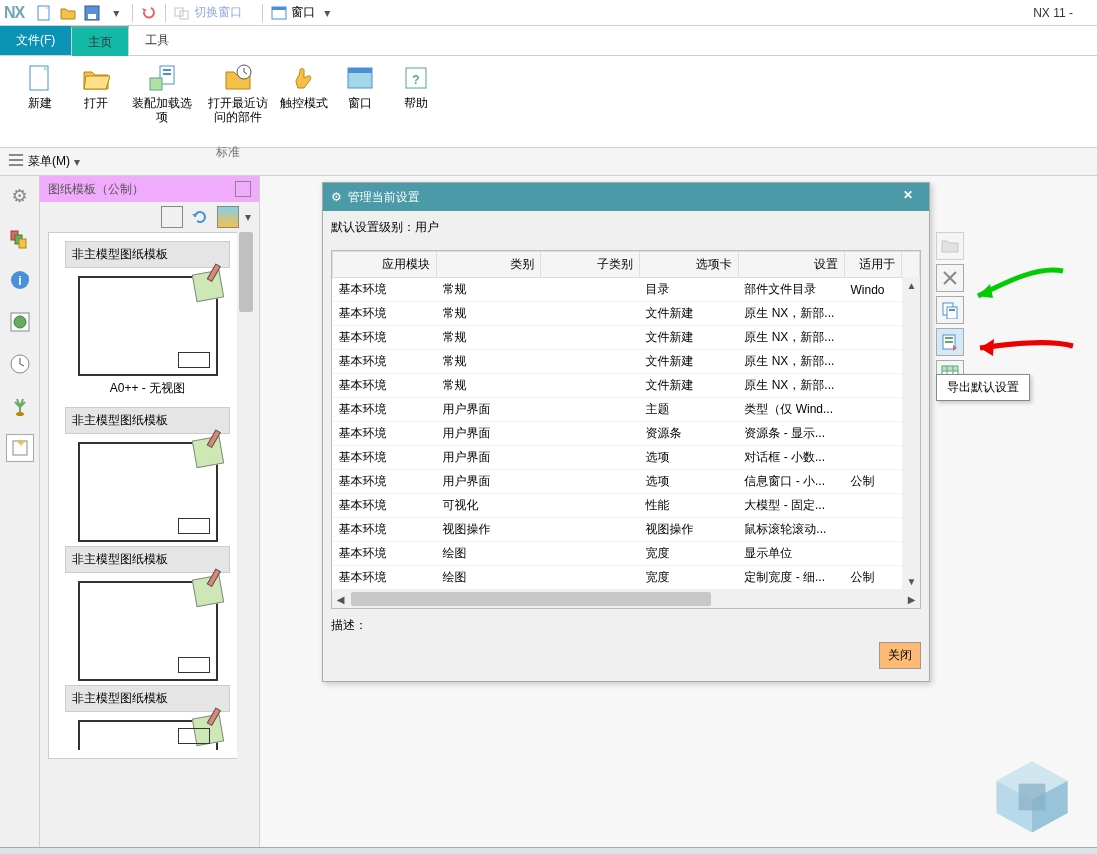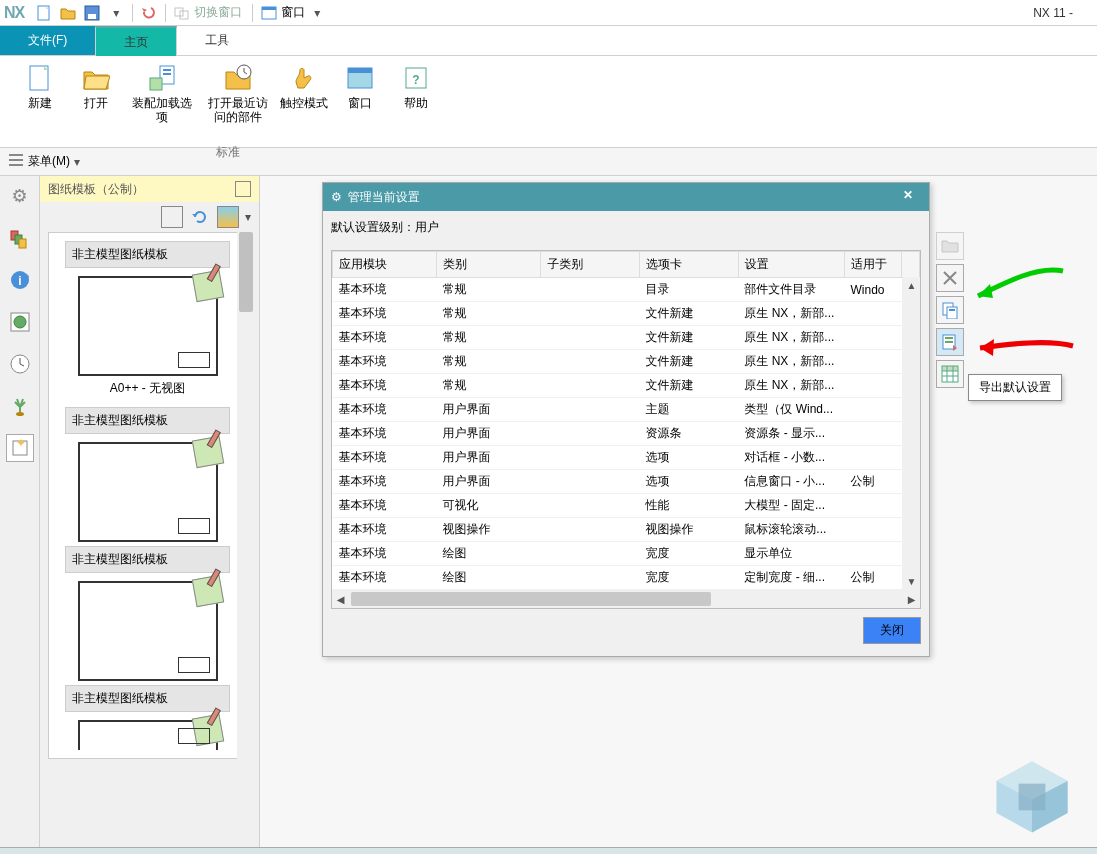--- a/index.html
+++ b/index.html
@@ -9,21 +9,21 @@
 .titlebar { height: 26px; background: #fff; display: flex; align-items: center; border-bottom: 1px solid #d0d0d0; padding: 0 4px; }
 .nx-logo { font-weight: bold; color: #6fa8b0; font-size: 16px; letter-spacing: -1px; margin-right: 8px; }
 .titlebar .qa-btn { width: 22px; height: 22px; display: inline-flex; align-items: center; justify-content: center; margin: 0 1px; cursor: pointer; }
 .titlebar .sep { width: 1px; height: 18px; background: #ccc; margin: 0 4px; }
 .titlebar .disabled { opacity: 0.5; }
 .titlebar .spacer { flex: 1; }
 .app-title { color: #333; margin-right: 20px; }
 
 
 .menutabs { height: 30px; display: flex; align-items: stretch; border-bottom: 1px solid #d0d0d0; }
-.menutab { padding: 0 28px; display: flex; align-items: center; color: #333; cursor: pointer; }
+.menutab { padding: 0 16px; display: flex; align-items: center; color: #333; cursor: pointer; }
 .menutab.file { background: #0a93b5; color: #fff; }
 .menutab.active { background: #14b8a6; border-top: 2px solid #5aa7aa; border-left: 1px solid #d0d0d0; border-right: 1px solid #d0d0d0; margin-bottom: -1px; }
 
 
 .ribbon { height: 92px; background: #fff; border-bottom: 1px solid #d0d0d0; display: flex; padding: 4px 10px 0; position: relative; }
 .ribbon-group { display: flex; flex-direction: column; align-items: center; position: relative; padding: 0 4px; }
 .ribbon-items { display: flex; gap: 4px; }
 .ribbon-item { display: flex; flex-direction: column; align-items: center; width: 52px; cursor: pointer; padding: 2px; }
 .ribbon-item.wide { width: 72px; }
 .ribbon-item .ricon { width: 32px; height: 32px; display: flex; align-items: center; justify-content: center; font-size: 24px; }
@@ -33,21 +33,21 @@
 
 .menubar2 { height: 28px; border-bottom: 1px solid #d0d0d0; display: flex; align-items: center; padding: 0 8px; gap: 4px; background: #f5f5f5; }
 
 
 .main { display: flex; height: calc(854px - 26px - 30px - 92px - 28px - 7px); }
 .leftbar { width: 40px; background: #f0f0f0; border-right: 1px solid #d0d0d0; display: flex; flex-direction: column; align-items: center; padding-top: 6px; gap: 14px; }
 .leftbar .lbtn { width: 28px; height: 28px; display: flex; align-items: center; justify-content: center; cursor: pointer; font-size: 18px; }
 
 
 .template-panel { width: 220px; background: #f0f0f0; border-right: 1px solid #d0d0d0; display: flex; flex-direction: column; }
-.tp-header { height: 26px; display: flex; align-items: center; padding: 0 8px; background: #fef9c3; }
+.tp-header { height: 26px; display: flex; align-items: center; padding: 0 8px; background: #f0abfc; }
 .tp-header .tp-title { flex: 1; color: #555; }
 .tp-header .tp-close { width: 16px; height: 16px; border: 1px solid #888; }
 .tp-tools { height: 30px; display: flex; align-items: center; justify-content: flex-end; padding: 0 8px; gap: 6px; }
 .tp-tools .tbtn { width: 22px; height: 22px; display: flex; align-items: center; justify-content: center; border: 1px solid transparent; cursor: pointer; }
 .tp-body { flex: 1; overflow-y: auto; padding: 4px 16px; background: #fff; margin: 0 4px; border: 1px solid #ccc; position: relative; }
 .tp-scrollbar { position: absolute; right: 0; top: 0; width: 18px; height: 100%; background: #f0f0f0; }
 .tp-scrollbar-thumb { position: absolute; top: 0; width: 14px; left: 2px; height: 80px; background: #c0c0c0; border-radius: 2px; }
 .tp-group-head { background: #e5e5e5; padding: 4px 6px; border: 1px solid #ccc; margin-top: 4px; }
 .tp-thumb { width: 140px; height: 100px; border: 2px solid #333; margin: 8px auto 4px; background: #fff; position: relative; }
 .tp-thumb::after { content: ""; position: absolute; right: 6px; bottom: 6px; width: 30px; height: 14px; border: 1px solid #333; }
@@ -60,38 +60,38 @@
 
 
 .dialog { position: absolute; left: 62px; top: 6px; width: 608px; background: #f0f0f0; border: 1px solid #aaa; box-shadow: 2px 2px 6px rgba(0,0,0,0.2); }
 .dlg-title { height: 28px; background: #4a9aa8; color: #fff; display: flex; align-items: center; padding: 0 8px; }
 .dlg-title .gear { margin-right: 6px; }
 .dlg-title .dlg-close { margin-left: auto; width: 18px; height: 18px; cursor: pointer; font-weight: bold; }
 .dlg-body { padding: 8px; }
 .dlg-label { margin-bottom: 14px; }
 .tbl-wrap { border: 1px solid #bbb; background: #fff; position: relative; }
 .tbl { width: 100%; border-collapse: collapse; }
-.tbl th { background: #f5f5f5; text-align: left; padding: 4px 6px; border: 1px solid #ddd; font-weight: normal; }
+.tbl th { background: #f5f5f5; text-align: right; padding: 4px 6px; border: 1px solid #ddd; font-weight: normal; }
 .tbl td { padding: 3px 6px; border-bottom: 1px solid #f0f0f0; white-space: nowrap; overflow: hidden; text-overflow: ellipsis; }
 .tbl-scroll-v { position: absolute; right: 0; top: 26px; bottom: 18px; width: 17px; background: #f0f0f0; }
 .tbl-scroll-v .arrow { height: 17px; display: flex; align-items: center; justify-content: center; color: #555; font-size: 10px; }
 .tbl-scroll-h { height: 18px; background: #f0f0f0; display: flex; align-items: center; }
 .tbl-scroll-h .arrow { width: 17px; display: flex; align-items: center; justify-content: center; color: #555; font-size: 10px; }
 .tbl-scroll-h .thumb { height: 14px; background: #c8c8c8; flex: 0 0 360px; margin: 0 2px; border-radius: 2px; }
 .dlg-desc { margin-top: 8px; }
 .dlg-footer { display: flex; justify-content: flex-end; padding: 8px 0 4px; }
-.dlg-footer .btn { padding: 4px 16px; background: #3b82f6; border: 1px solid #999; cursor: pointer; }
+.dlg-footer .btn { padding: 4px 8px; background: #fdba74; border: 1px solid #999; cursor: pointer; }
 
 
 .side-btns { position: absolute; left: 676px; top: 56px; display: flex; flex-direction: column; gap: 4px; }
 .side-btn { width: 28px; height: 28px; border: 1px solid #aaa; background: #f5f5f5; display: flex; align-items: center; justify-content: center; cursor: pointer; }
 .side-btn.disabled { opacity: 0.5; }
 
 
-.tooltip { position: absolute; left: 708px; top: 198px; background: #fff; border: 1px solid #888; padding: 4px 10px; box-shadow: 2px 2px 4px rgba(0,0,0,0.2); }
+.tooltip { position: absolute; left: 676px; top: 198px; background: #fff; border: 1px solid #888; padding: 4px 10px; box-shadow: 2px 2px 4px rgba(0,0,0,0.2); }
 
 
 .arrow-green { position: absolute; left: 708px; top: 90px; width: 100px; height: 40px; pointer-events: none; }
 .arrow-red { position: absolute; left: 708px; top: 158px; width: 110px; height: 30px; pointer-events: none; }
 
 
 .watermark { position: absolute; right: 20px; bottom: 10px; width: 90px; height: 80px; opacity: 0.6; }
 
 
 .statusbar { height: 7px; background: #d8e6e8; border-top: 1px solid #aaa; }
@@ -126,21 +126,21 @@
         <polygon points="3,7 1,3 6,5" fill="#d66"></polygon>
       </svg>
     </span>
   <span class="sep"></span>
   <span class="qa-btn disabled">
       <svg width="16" height="16">
         <rect x="1" y="3" width="8" height="8" fill="none" stroke="#888"></rect>
         <rect x="6" y="6" width="8" height="8" fill="none" stroke="#888"></rect>
       </svg>
     </span>
-  <span class="disabled" style="color:#14532d;margin-right:6px">切换窗口</span>
+  <span class="disabled" style="color:#1d4ed8;margin-right:16px">切换窗口</span>
   <span class="sep"></span>
   <span class="qa-btn">
       <svg width="16" height="16">
         <rect x="1" y="2" width="14" height="12" fill="#fff" stroke="#4a90d9"></rect>
         <rect x="1" y="2" width="14" height="3" fill="#4a90d9"></rect>
       </svg>
     </span>
   <span>窗口</span>
   <span class="qa-btn" style="color:#555">▾</span>
   <span class="spacer"></span>
@@ -489,20 +489,21 @@
             <div style="flex:1"></div>
             <div class="arrow" style="position:absolute;bottom:0;width:100%">▼</div>
           </div>
           <div class="tbl-scroll-h">
             <div class="arrow">◀</div>
             <div class="thumb"></div>
             <div style="flex:1"></div>
             <div class="arrow">▶</div>
           </div>
         </div>
+        <div class="dlg-desc">描述：</div>
         <div class="dlg-footer">
           <button class="btn">关闭</button>
         </div>
       </div>
     </div>
 
     <div class="side-btns">
       <div class="side-btn disabled">
           <svg width="18" height="18">
             <path d="M1 4h5l2 2h9v9H1z" fill="#ccc" stroke="#999"></path>

